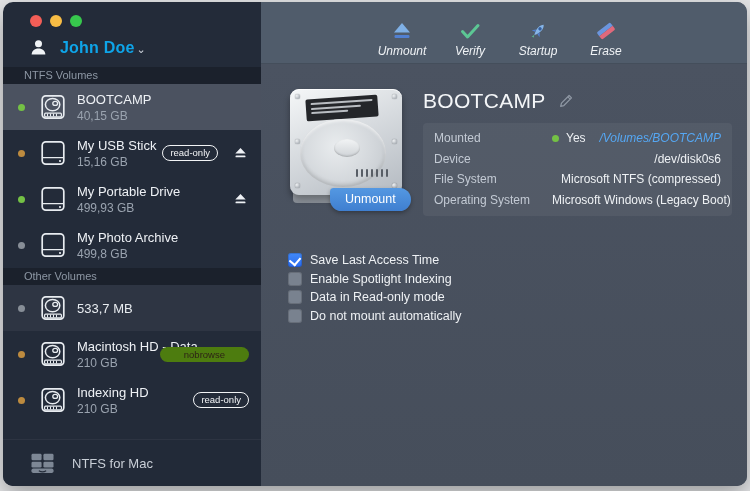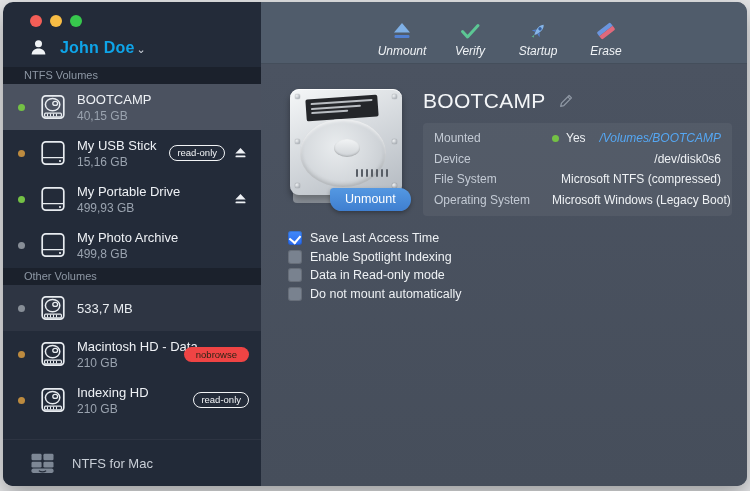--- a/index.html
+++ b/index.html
@@ -35,28 +35,28 @@
   .vol-row { height:46px; display:flex; align-items:center; padding-left:15px; position:relative; }
   .vol-row.selected { background:#4b5260; }
   .vol-row.hovered { background:rgba(255,255,255,.05); }
   .status-dot { width:7px; height:7px; border-radius:50%; flex:0 0 7px; margin-right:14px; }
   .dot-green{ background:#74c145; } .dot-orange{ background:#bd8b3f; } .dot-gray{ background:#878e97; }
   .vol-icon { width:28px; height:28px; flex:0 0 28px; margin-right:10px; color:#e8ecf0; }
   .vol-text { display:flex; flex-direction:column; justify-content:center; }
   .vol-name { color:#eef1f5; font-size:13px; line-height:15px; }
   .vol-size { color:#9aa3af; font-size:12px; line-height:14px; margin-top:2px; }
   .vol-size.solo { color:#e8ecf0; font-size:13px; }
-  .vol-right { position:absolute; right:12px; display:flex; align-items:center; gap:9px; }
+  .vol-right { position:absolute; right:12px; display:flex; align-items:center; gap:16px; }
   .badge-outline {
     border:1px solid #f2f4f6; color:#f2f4f6; border-radius:8px;
     font-size:9.5px; padding:1px 7px 2px; white-space:nowrap;
   }
   .badge-filled {
-    background:#ef4444; color:#2e2415; border-radius:8px;
-    font-size:9.5px; padding:2px 12px 2px; white-space:nowrap;
+    background:#4d7c0f; color:#2e2415; border-radius:8px;
+    font-size:9.5px; padding:2px 24px 2px; white-space:nowrap;
   }
   .eject { color:#eef1f5; }
   .vol-right .eject { margin-right:2px; }
 
   .sidebar-footer {
     height:47px; display:flex; align-items:center; padding-left:27px;
     border-top:1px solid rgba(255,255,255,.05); background:#222a38;
   }
   .sidebar-footer svg { margin-right:17px; }
   .footer-label { color:#c9cfd7; font-size:13px; }
@@ -132,21 +132,21 @@
   .usage-labels { display:flex; font-size:12px; color:#b6bec8; margin-bottom:7px; }
   .usage-labels .ul-left{ flex:1; } .usage-labels .ul-center{ flex:1; text-align:center; } .usage-labels .ul-right{ flex:1; text-align:right; }
   .usage-bar { height:10px; border-radius:5px; background:#ccd1d8; overflow:hidden; }
   .usage-fill { height:100%; background:#5b87d7; border-radius:5px 0 0 5px; }
   .legend { margin-top:10px; display:flex; align-items:flex-start; }
   .legend-dot { width:9px; height:9px; border-radius:50%; background:#5b87d7; margin:3px 11px 0 2px; flex:0 0 9px; }
   .legend-name { color:#f0f3f6; font-size:12.5px; font-weight:700; line-height:15px; }
   .legend-size { color:#9aa3af; font-size:12px; line-height:15px; margin-top:1px; }
 
   
-  .options { margin-top:13px; }
+  .options { margin-top:35px; }
   .opt-row { display:flex; align-items:center; height:18.5px; margin-bottom:0; }
   .checkbox {
     width:14px; height:14px; border-radius:3px; background:#79828f;
     box-shadow:inset 0 0 0 1px rgba(0,0,0,.15); margin-right:8px; position:relative; flex:0 0 14px;
   }
   .checkbox.checked { background:linear-gradient(180deg,#4189f8,#2a6bf0); }
   .checkbox.checked::after {
     content:""; position:absolute; left:3.2px; top:1.6px; width:6px; height:8px;
     border:solid #fff; border-width:0 2px 2px 0; transform:rotate(40deg);
   }

